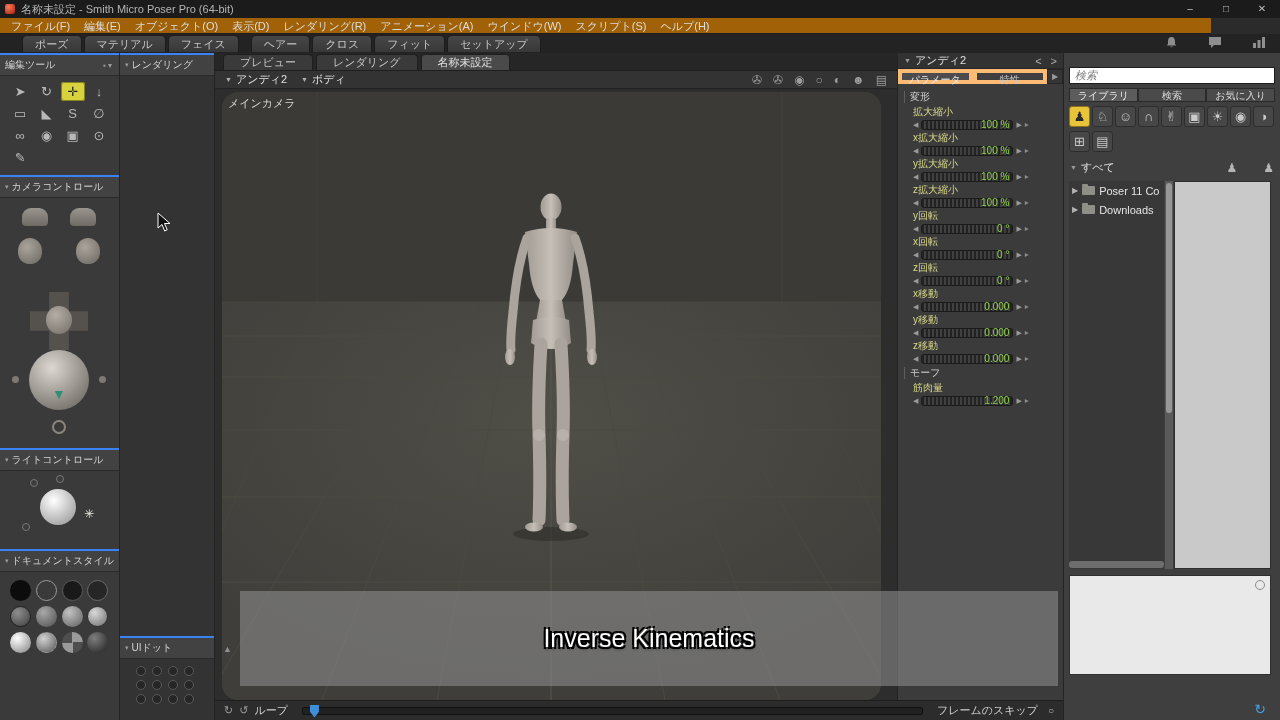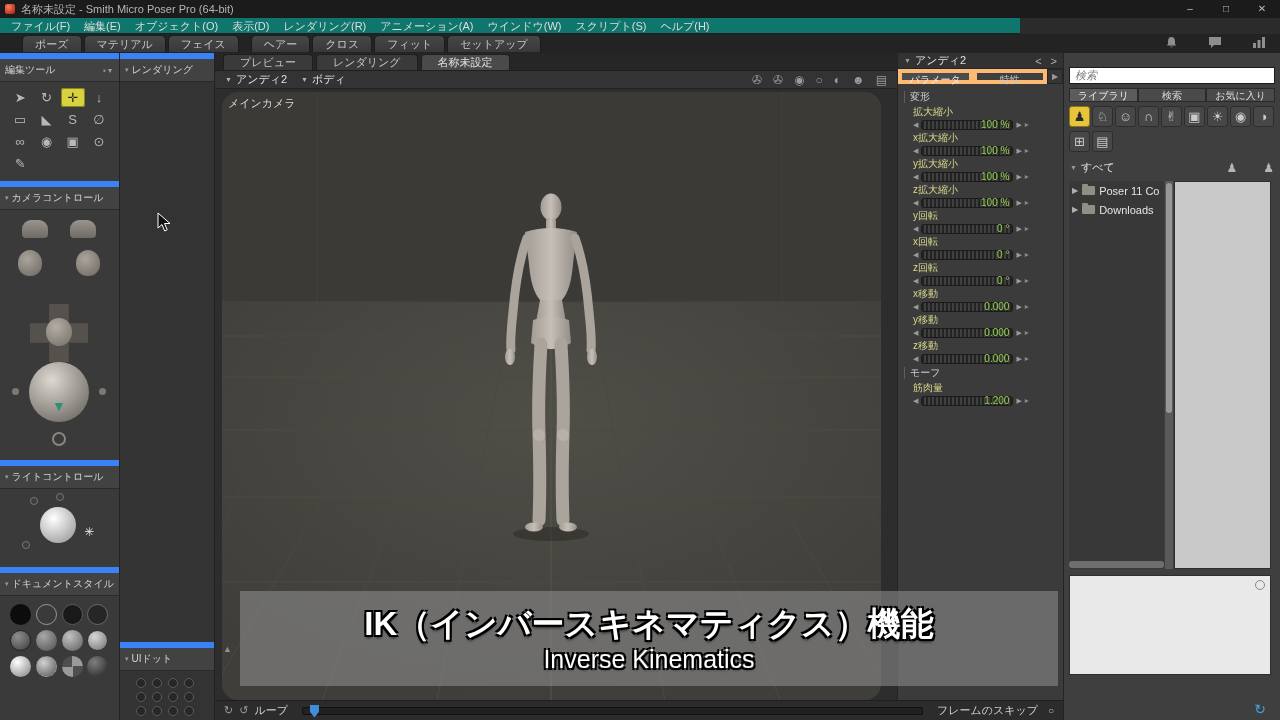--- a/index.html
+++ b/index.html
@@ -7,32 +7,32 @@
   body { position:relative; background:#2b2b2b; font-family:"Liberation Sans","DejaVu Sans",sans-serif; color:#ccc; }
   .abs { position:absolute; }
 
   
   .titlebar { left:0; top:0; width:1280px; height:18px; background:#1b1b1b; display:flex; align-items:center; font-size:11px; color:#b5b5b5; }
   .app-icon { width:10px; height:10px; border-radius:2px; background:radial-gradient(circle at 35% 30%, #ff7a5c, #a01d0a); margin:0 6px 0 5px; }
   .win-controls { margin-left:auto; display:flex; }
   .win-btn { width:36px; text-align:center; line-height:18px; font-size:10px; color:#bdbdbd; }
 
   
-  .menubar { left:0; top:18px; width:1020px; height:16px; background:#0f766e; display:flex; align-items:center; padding-left:4px; border-bottom:1px solid #1f1f1f; }
+  .menubar { left:0; top:18px; width:1211px; height:16px; background:#a16207; display:flex; align-items:center; padding-left:4px; border-bottom:1px solid #1f1f1f; }
   .menu-item { padding:0 7px; font-size:11px; color:#ddd; line-height:16px; }
 
   
   .tabrow { left:0; top:34px; width:1280px; height:19px; background:#232323; display:flex; align-items:center; padding-left:22px; }
   .room-tab { height:17px; line-height:16px; padding:0 12px; font-size:11px; color:#c9c9c9; background:linear-gradient(#474747,#383838); border:1px solid #1c1c1c; border-bottom:none; border-radius:5px 5px 0 0; margin-right:2px; }
   .notify { right:14px; top:36px; display:flex; gap:30px; align-items:center; }
   .notify svg { display:block; }
 
   
   .left-panel { left:0; top:53px; width:120px; height:667px; background:#3a3a3a; border-right:1px solid #242424; }
-  .panel-header { height:29px; display:flex; align-items:center; gap:3px; font-size:10px; color:#d2d2d2; padding:0 5px; background:#424242; border-top:6px solid #3b82f6; border-bottom:1px solid #2a2a2a; }
+  .panel-header { height:23px; display:flex; align-items:center; gap:3px; font-size:10px; color:#d2d2d2; padding:0 5px; background:#424242; border-top:2px solid #3b82f6; border-bottom:1px solid #2a2a2a; }
   .hdr-tri { font-size:7px; color:#9a9a9a; }
   .hdr-btns { margin-left:auto; font-size:8px; color:#9a9a9a; letter-spacing:2px; }
   .tools-grid { display:grid; grid-template-columns:repeat(4,1fr); gap:3px 2px; padding:6px 8px 8px; }
   .tool { height:19px; display:flex; align-items:center; justify-content:center; font-size:13px; color:#b8b8b8; border-radius:3px; }
   .tool.selected { background:#d8d23e; color:#222; box-shadow:0 0 0 1px #8a8420 inset; }
 
   .camctl { position:relative; height:250px; }
   .hand { position:absolute; width:26px; height:18px; background:linear-gradient(#9a958e,#6e6a64); border-radius:9px 9px 4px 4px; }
   .face { position:absolute; width:24px; height:26px; background:radial-gradient(circle at 38% 35%, #aaa49c, #6b6660); border-radius:50% 50% 45% 45%; }
   .crossctl { position:absolute; left:30px; top:94px; width:58px; height:58px; background:#55524d; clip-path:polygon(33% 0,67% 0,67% 33%,100% 33%,100% 67%,67% 67%,67% 100%,33% 100%,33% 67%,0 67%,0 33%,33% 33%); }
@@ -565,19 +565,18 @@
   <span class="loop-ic">↺</span>
   <span>ループ</span>
   <div class="track">
     <div class="marker"></div>
   </div>
   <span>フレームのスキップ</span>
   <span class="skip-circle">○</span>
 </div>
 
 <div class="abs caption">
-  <div class="cap1">IK（インバースキネマティクス）機能</div>
   <div class="cap2">Inverse Kinematics</div>
 </div>
 
 <svg class="abs cursor" width="14" height="20" viewBox="0 0 14 20">
   <polygon points="1,1 1,16 5,12.5 7.7,19 10.2,17.8 7.5,11.5 13,11.5" fill="#111" stroke="#fff" stroke-width="1"></polygon>
 </svg>
 
 </body></html>

